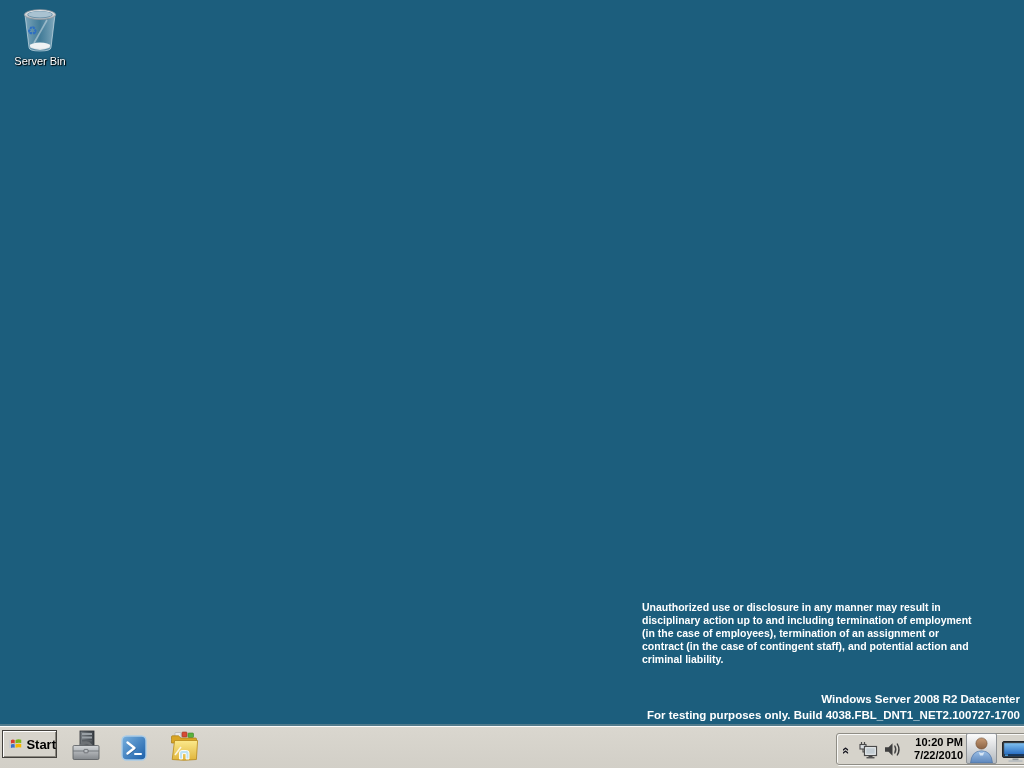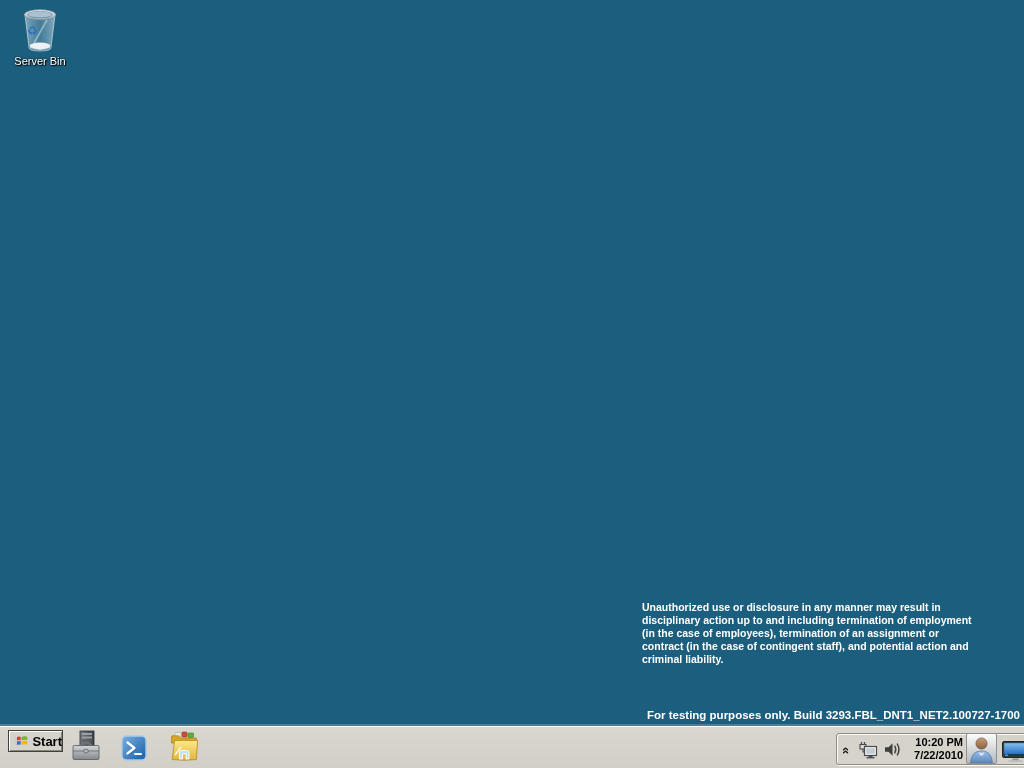--- a/index.html
+++ b/index.html
@@ -43,21 +43,21 @@
 
   
   .taskbar {
     position:absolute; left:0; bottom:0; width:1024px; height:42px;
     background:linear-gradient(#dad7cf, #d2cfc7);
     border-top:1px solid #fdfcfa;
     box-shadow:0 -2px 0 rgba(185,181,173,0.35);
   }
 
   .start-button {
-    position:absolute; left:8px; top:3px; width:55px; height:22px;
+    position:absolute; left:2px; top:3px; width:55px; height:28px;
     background:#d6d3cb;
     border:1px solid #43413d;
     box-shadow:inset 1px 1px 0 #ffffff, inset -1px -1px 0 #8a877f;
     display:flex; align-items:center; padding-left:4px; cursor:pointer;
   }
   .start-button .start-label {
     font-size:13px; font-weight:bold; color:#000; margin-left:3px;
   }
 
   .ql-icon { position:absolute; cursor:pointer; }
@@ -122,21 +122,22 @@
       <text x="7" y="28" font-size="12" fill="#2f6fc2" font-family="DejaVu Sans, sans-serif">♻</text>
     </svg>
     <div class="icon-label">Server Bin</div>
   </div>
 
   <div class="watermark-disclaimer">Unauthorized use or disclosure in any manner may result in
 disciplinary action up to and including termination of employment
 (in the case of employees), termination of an assignment or
 contract (in the case of contingent staff), and potential action and
 criminal liability.</div>
-  <div class="watermark-build">For testing purposes only. Build 3293.FBL_DNT1_NET2.100727-1700</div>
+  <div class="watermark-edition">Windows Server 2008 R2 Datacenter</div>
+  <div class="watermark-build">For testing purposes only. Build 4038.FBL_DNT1_NET2.100727-1700</div>
 
   <div class="taskbar">
 
     <div class="start-button">
       <svg width="19" height="16" viewBox="0 0 20 16">
         <path d="M2.6 2.9 Q2 8 2.6 13.2 L4.2 12.8 Q3.7 8 4.2 3.3 Z" fill="#c9ccce"></path>
         <path d="M4.8 3.4 Q7 2 9.4 3.1 L9.4 7.3 Q7 6.3 4.8 7.5 Z" fill="#d4402e"></path>
         <path d="M10.4 3 Q13.6 1.6 17.4 2.7 L17.4 6.9 Q13.6 5.9 10.4 7.2 Z" fill="#7cb518"></path>
         <path d="M4.8 8.6 Q7 7.4 9.4 8.4 L9.4 12.7 Q7 11.6 4.8 12.9 Z" fill="#3b6fc6"></path>
         <path d="M10.4 8.3 Q13.6 7.1 17.4 8 L17.4 12.3 Q13.6 11.3 10.4 12.6 Z" fill="#f6b700"></path>

